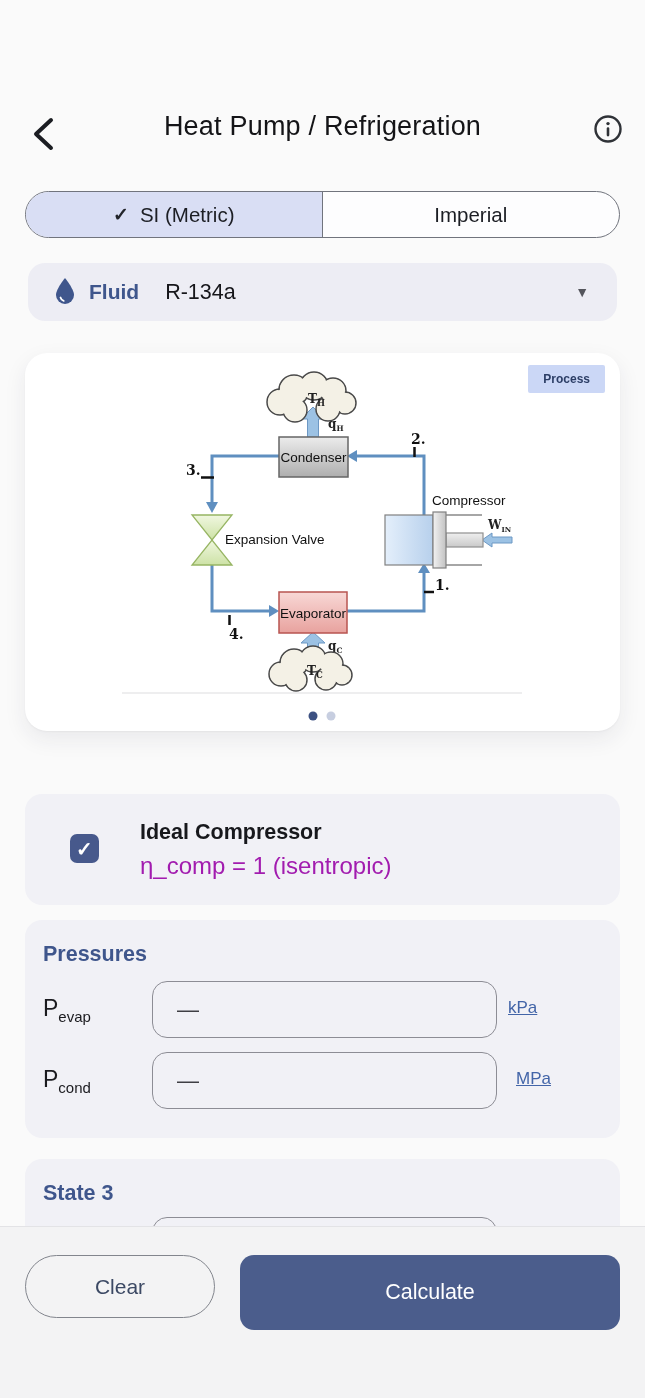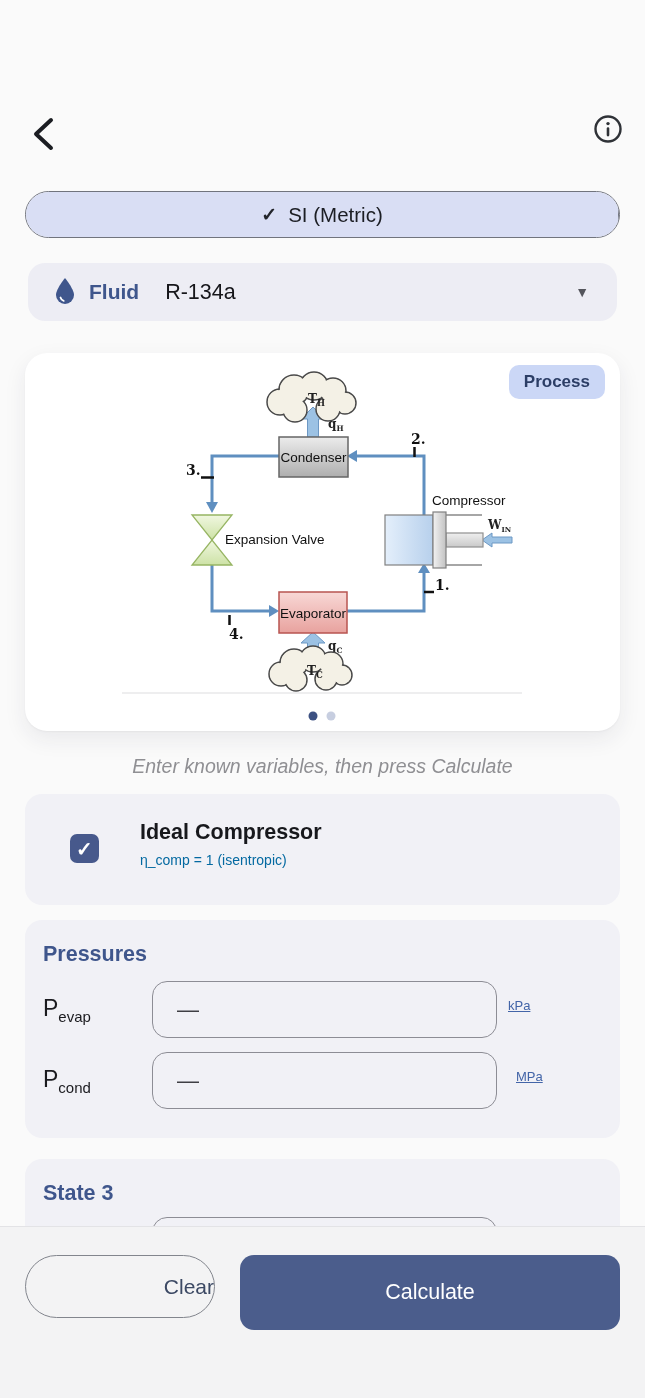--- a/index.html
+++ b/index.html
@@ -29,85 +29,89 @@
   .fluid-ic { margin-left:26px; flex:0 0 auto; }
   .fluid-label { margin-left:13px; font-size:21px; font-weight:bold; color:#3f568c;text-align:center; }
   .fluid-value { margin-left:26px; font-size:21.5px; color:#16161a; }
   .fluid-caret { margin-left:auto; margin-right:28px; font-size:14px; color:#54555c; }
   
   .dcard { position:absolute; top:353px; left:25px; width:595px; height:378px;
     background:#ffffff; border-radius:22px;
     box-shadow:0 8px 22px rgba(40,40,70,.08), 0 1px 2px rgba(0,0,0,.04); }
   .dcard svg { position:absolute; left:0; top:0; }
   .badge { position:absolute; right:15px; top:12px; padding:7px 15px;
-    background:#cbd7f6; border-radius:10px; font-size:17px; font-weight:bold;
+    background:#cbd7f6; border-radius:2px; font-size:12px; font-weight:bold;
     color:#2c3e66; cursor:pointer; }
   .dia-box-label { font-family:"Liberation Sans", sans-serif; font-size:13.5px; fill:#111; }
   .dia-num { font-family:"DejaVu Serif", serif; font-size:14px; font-weight:bold; fill:#111; }
   .dia-sym { font-family:"DejaVu Serif", serif; font-size:12px; font-weight:bold; fill:#222; }
   
   .hint { position:absolute; top:755px; left:0; width:645px; text-align:center;
     font-style:italic; font-size:19.5px; color:#8f8f93; }
   
   .card { position:absolute; left:25px; width:595px; background:#f1f1f6; border-radius:17px; }
   .card-head { position:absolute; left:18px; top:22px; font-size:21.5px;
     font-weight:bold; color:#3f568c; }
   
   .ideal { top:794px; height:111px; }
   .checkbox { position:absolute; left:45px; top:40px; width:29px; height:29px;
     background:#47598c; border-radius:7px; display:flex; align-items:center;
     justify-content:center; color:#fff; font-size:20px; font-weight:bold; cursor:pointer; }
   .ic-title { position:absolute; left:115px; top:26px; font-size:21.5px; font-weight:bold; color:#17181c; }
-  .ic-sub { position:absolute; left:115px; top:58px; font-size:14px; color:#0369a1; }
+  .ic-sub { position:absolute; left:115px; top:58px; font-size:24px; color:#a21caf; }
   
   .pressures { top:920px; height:218px; }
   .p-label { position:absolute; left:18px; font-size:23px; color:#1b1b1f; }
   .p-label sub { font-size:15px; }
   .p-input { position:absolute; left:127px; width:345px; height:57px;
     border:1.6px solid #8d8d95; border-radius:15px; background:transparent;
     font-family:"Liberation Sans", sans-serif; font-size:22px; color:#3f3f44;
     padding:0 0 0 24px; outline:none; }
-  .p-unit { position:absolute; left:483px; font-size:13px; color:#4365a8;
+  .p-unit { position:absolute; left:483px; font-size:17px; color:#4365a8;
     text-decoration:underline; cursor:pointer; }
   
   .state1 { top:1159px; height:140px; }
   
   .bottombar { position:absolute; top:1226px; left:0; width:645px; height:172px;
     background:#f3f3f4; border-top:1px solid #e3e3e6; }
   .clear-btn { position:absolute; left:25px; top:28px; width:190px; height:63px;
     border:1.6px solid #82858d; border-radius:32px; background:transparent;
-    font-family:"Liberation Sans", sans-serif; font-size:21px; color:#3c4964; cursor:pointer;text-align:right; }
+    font-family:"Liberation Sans", sans-serif; font-size:21px; color:#3c4964; cursor:pointer; }
   .calc-btn { position:absolute; left:240px; top:28px; width:380px; height:75px;
     border:none; border-radius:14px; background:#4b5d8c;
     font-family:"Liberation Sans", sans-serif; font-size:21.5px; color:#ffffff; cursor:pointer; }
 </style>
 </head>
 <body>
 
 <div class="screen">
 
   <div class="header">
     <div class="back-btn">
       <svg width="38" height="38" viewBox="0 0 38 38">
         <polyline points="25,6 10,20 25,34" fill="none" stroke="#1b1d22" stroke-width="4" stroke-linecap="round" stroke-linejoin="round"></polyline>
       </svg>
     </div>
+    <div class="page-title">Heat Pump / Refrigeration</div>
     <div class="info-btn">
       <svg width="32" height="32" viewBox="0 0 32 32">
         <circle cx="16" cy="16" r="12.5" fill="none" stroke="#2f3237" stroke-width="2.4"></circle>
         <circle cx="16" cy="10.6" r="1.7" fill="#2f3237"></circle>
         <rect x="14.7" y="14.2" width="2.6" height="9.2" rx="1.3" fill="#2f3237"></rect>
       </svg>
     </div>
   </div>
 
   <div class="seg">
     <div class="seg-opt selected">
       <span class="seg-check">✓</span>
       <span>SI (Metric)</span>
+    </div>
+    <div class="seg-opt">
+      <span>Imperial</span>
     </div>
   </div>
 
   <div class="fluid">
     <span class="fluid-ic">
       <svg width="22" height="27" viewBox="0 0 22 27">
         <path d="M11 1 C11 1 2 12 2 18 a9 9 0 0 0 18 0 C20 12 11 1 11 1 Z" fill="#3f568c"></path>
         <path d="M6.5 20.5 a5 5 0 0 0 3.2 3.4" fill="none" stroke="#ffffff" stroke-width="1.8" stroke-linecap="round"></path>
       </svg>
     </span>
@@ -241,21 +245,20 @@
       <text class="dia-num" x="204" y="286">4.</text>
       <line x1="204.5" y1="262" x2="204.5" y2="272" stroke="#111" stroke-width="2.5"></line>
 
       <line x1="97" y1="340" x2="497" y2="340" stroke="#e8e8ea" stroke-width="1.5"></line>
       <circle cx="288" cy="363" r="4.5" fill="#3d5182"></circle>
       <circle cx="306" cy="363" r="4.5" fill="#c7cee0"></circle>
     </svg>
     <div class="badge">Process</div>
   </div>
 
-  <div class="hint">Enter known variables, then press Calculate</div>
 
   <div class="card ideal">
     <div class="checkbox">
       <span>✓</span>
     </div>
     <div class="ic-title">Ideal Compressor</div>
     <div class="ic-sub">η_comp = 1  (isentropic)</div>
   </div>
 
   <div class="card pressures">

